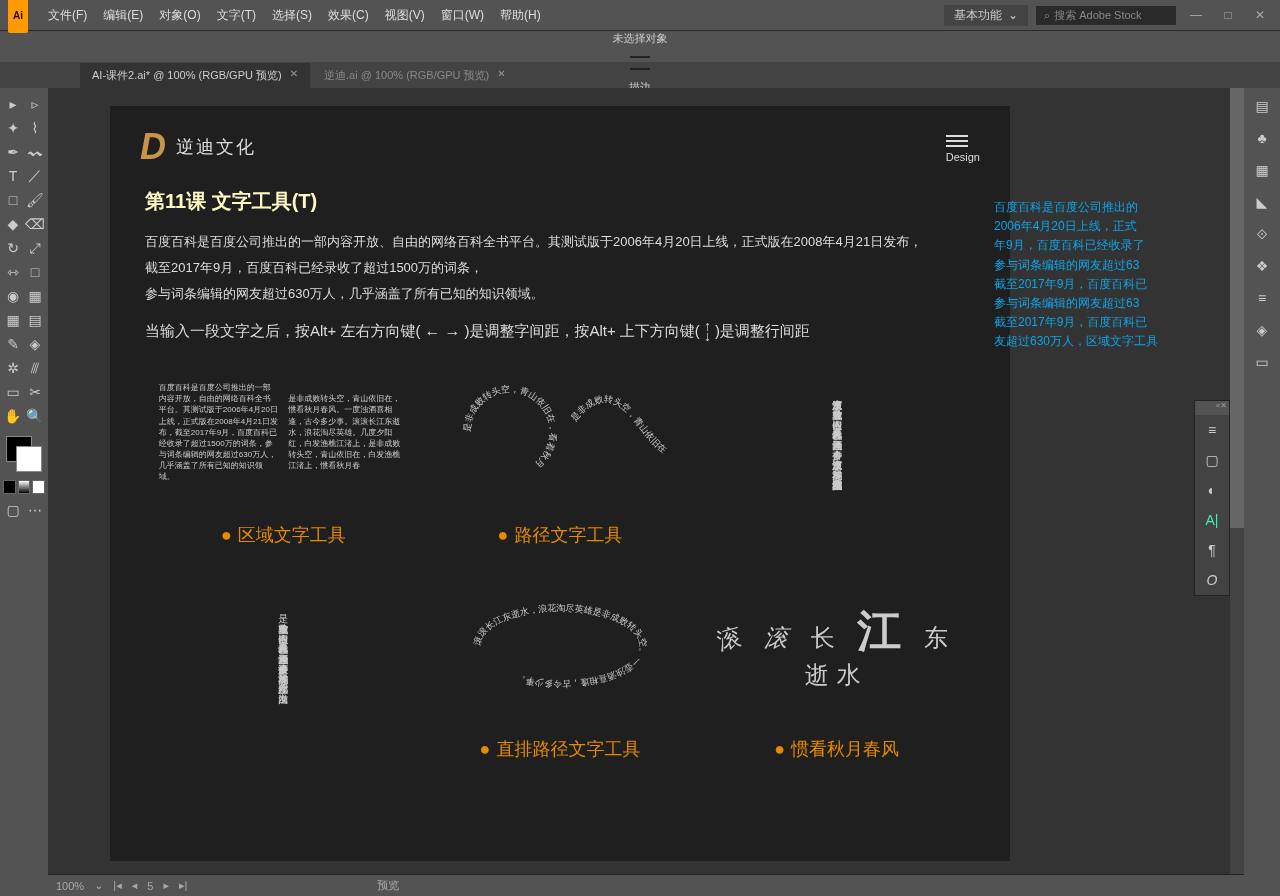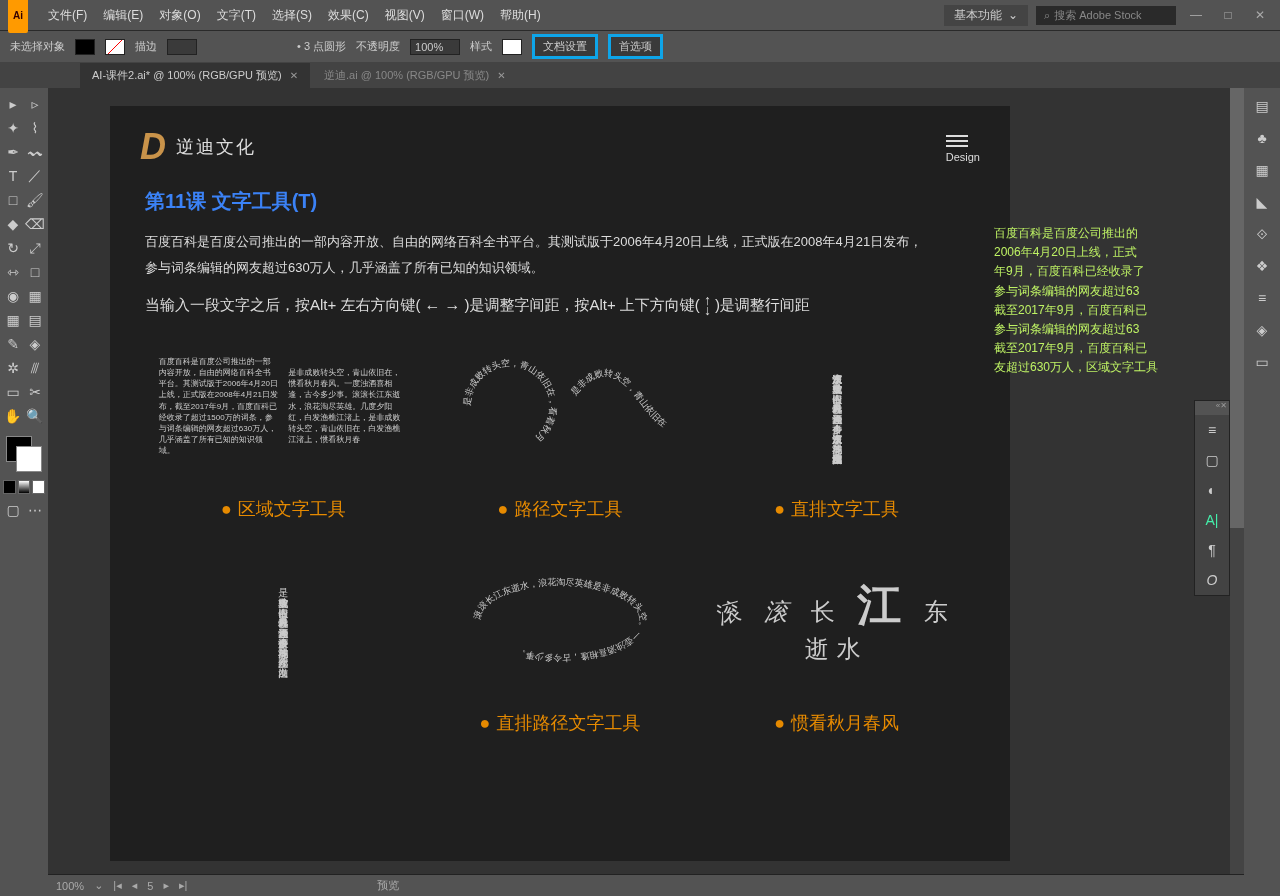--- a/index.html
+++ b/index.html
@@ -8,29 +8,29 @@
 
 .titlebar { height: 30px; background: #535353; display: flex; align-items: center; padding: 0 8px; font-size: 12px; }
 .ai-logo { width: 20px; height: 36px; background: #ff9a00; color: #330000; font-weight: bold; display: flex; align-items: center; justify-content: center; border-radius: 2px; margin-right: 12px; font-size: 10px; }
 .menu-item { padding: 0 8px; color: #ddd; cursor: pointer; }
 .titlebar-right { margin-left: auto; display: flex; align-items: center; gap: 8px; }
 .workspace-sel { background: #444; padding: 2px 10px; display: flex; align-items: center; gap: 6px; }
 .search-box { background: #2a2a2a; padding: 2px 8px; color: #888; width: 140px; font-size: 11px; display: flex; align-items: center; gap: 4px; }
 .win-btn { width: 24px; height: 18px; display: flex; align-items: center; justify-content: center; color: #aaa; }
 
 
-.controlbar { height: 32px; background: #535353; border-top: 1px solid #2a2a2a; display: flex; align-items: center; padding: 0 10px; font-size: 11px; gap: 10px; }
+.controlbar { height: 32px; background: #535353; border-top: 1px solid #2a2a2a; display: flex; align-items: center; padding: 0 10px; font-size: 11px; gap: 10px; flex-direction: column; }
 .ctrl-label { color: #ccc; }
 .color-swatch { width: 20px; height: 16px; border: 1px solid #222; }
 .ctrl-input { background: #3a3a3a; border: 1px solid #222; color: #ccc; padding: 1px 4px; width: 50px; font-size: 11px; }
 .ctrl-btn { background: #3a3a3a; border: 3px solid #0ea5e9; color: #ccc; padding: 2px 8px; font-size: 11px; }
 
 
 .tabbar { height: 26px; background: #434343; display: flex; align-items: flex-end; padding-left: 80px; font-size: 11px; }
-.doc-tab { padding: 5px 12px; background: #333; color: #ccc; display: flex; align-items: center; gap: 8px; margin-right: 2px; }
+.doc-tab { padding: 5px 12px; background: #333; color: #ccc; display: flex; align-items: flex-start; gap: 8px; margin-right: 2px; }
 .doc-tab.inactive { background: transparent; color: #888; }
 .tab-close { color: #999; font-size: 10px; }
 
 
 .main { display: flex; height: 808px; }
 .toolbox { width: 48px; background: #535353; padding: 4px 2px; display: flex; flex-direction: column; }
 .tool-row { display: flex; height: 24px; }
 .tool { width: 22px; height: 22px; margin: 1px; display: flex; align-items: center; justify-content: center; color: #ccc; font-size: 14px; cursor: pointer; }
 .color-area { margin-top: 8px; position: relative; height: 40px; }
 .fg-color { position: absolute; width: 26px; height: 26px; background: #000; border: 1px solid #888; top: 0; left: 4px; }
@@ -44,42 +44,42 @@
 
 .ab-header { display: flex; align-items: center; justify-content: space-between; padding: 20px 30px; }
 .logo-area { display: flex; align-items: center; gap: 10px; }
 .logo-d { font-size: 36px; font-weight: bold; color: #c9934a; font-style: italic; }
 .logo-text { color: #ddd; font-size: 18px; letter-spacing: 2px; }
 .design-menu { color: #ddd; font-size: 11px; text-align: center; }
 .hamburger { margin-bottom: 4px; }
 .hamburger div { width: 22px; height: 2px; background: #ddd; margin: 3px 0; }
 
 .ab-content { padding: 0 35px; color: #ddd; }
-.lesson-title { color: #3b82f6; font-size: 20px; font-weight: bold; margin-bottom: 16px; }
+.lesson-title { color: #fef9c3; font-size: 20px; font-weight: bold; margin-bottom: 16px; }
 .shortcut { font-size: 16px; margin-bottom: 14px; }
 .para { font-size: 13px; line-height: 1.7; margin-bottom: 4px; }
 .tip { font-size: 15px; margin: 16px 0; display: flex; align-items: center; flex-wrap: wrap; gap: 4px; }
 .arrow-pair { display: inline-flex; gap: 4px; }
 .arrow { font-size: 16px; }
 .vert-arrows { display: inline-flex; flex-direction: column; line-height: 10px; font-size: 14px; }
 
 .examples-row { display: flex; justify-content: space-around; margin-top: 10px; }
 .example-col { width: 30%; text-align: center; }
 .example-graphic { height: 150px; display: flex; align-items: center; justify-content: center; color: #ccc; font-size: 8px; line-height: 1.3; position: relative; }
 .small-text-block { width: 120px; text-align: left; font-size: 8px; line-height: 1.4; }
 .vert-text { writing-mode: vertical-rl; font-size: 10px; line-height: 1.4; height: 140px; }
 .example-label { color: #e68a00; font-size: 18px; margin-top: 16px; }
 .bullet { color: #e68a00; margin-right: 6px; }
 
 .examples-row2 { display: flex; justify-content: space-around; margin-top: 24px; }
 .vert-block { writing-mode: vertical-rl; height: 140px; font-size: 10px; line-height: 1.5; }
 .styled-text { font-size: 24px; letter-spacing: 8px; }
 
 
-.overflow-text { position: absolute; right: 42px; top: 136px; width: 208px; font-size: 12px; color: #bef264; line-height: 1.6; }
+.overflow-text { position: absolute; right: 42px; top: 110px; width: 208px; font-size: 12px; color: #0ea5e9; line-height: 1.6; }
 .overflow-text .line { white-space: nowrap; overflow: hidden; }
 
 
 .right-dock { width: 36px; background: #535353; display: flex; flex-direction: column; align-items: center; padding-top: 8px; gap: 12px; }
 .dock-icon { width: 20px; height: 20px; color: #ccc; display: flex; align-items: center; justify-content: center; font-size: 14px; }
 
 
 .float-panel { position: absolute; right: 50px; top: 400px; width: 36px; background: #434343; border: 1px solid #222; }
 .fp-header { height: 14px; background: #535353; display: flex; justify-content: flex-end; padding: 0 2px; font-size: 8px; color: #999; }
 .fp-icon { height: 30px; display: flex; align-items: center; justify-content: center; color: #ccc; font-size: 14px; }
@@ -233,20 +233,21 @@
               <div></div>
               <div></div>
               <div></div>
             </div>
           <div>Design</div>
         </div>
       </div>
       <div class="ab-content">
         <div class="lesson-title">第11课   文字工具(T)</div>
         <div class="para">百度百科是百度公司推出的一部内容开放、自由的网络百科全书平台。其测试版于2006年4月20日上线，正式版在2008年4月21日发布，</div>
+        <div class="para">截至2017年9月，百度百科已经录收了超过1500万的词条，</div>
         <div class="para">参与词条编辑的网友超过630万人，几乎涵盖了所有已知的知识领域。</div>
         <div class="tip">
           <span>当输入一段文字之后，按Alt+ 左右方向键(</span>
           <span class="arrow-pair">
               <span class="arrow">←</span>
               <span class="arrow">→</span>
             </span>
           <span>)是调整字间距，按Alt+ 上下方向键(</span>
           <span class="vert-arrows">
               <span>↑</span>
@@ -273,21 +274,20 @@
                 <text fill="#ccc" font-size="9"><textPath href="#circ">是非成败转头空，青山依旧在，看着秋月</textPath></text>
                 <text fill="#ccc" font-size="9"><textPath href="#wave">是非成败转头空，青山依旧在</textPath></text>
               </svg>
             </div>
             <div class="example-label"><span class="bullet">●</span><span>路径文字工具</span></div>
           </div>
           <div class="example-col">
             <div class="example-graphic">
               <div class="vert-text">滚滚长江东逝水　是非成败转头空，青山依旧在，惯看秋月春风。一壶浊酒喜相逢，古今多少事。滚滚长江东逝水，浪花淘尽英雄。几度夕阳红白发渔樵江渚</div>
             </div>
-            <div class="example-label"><span class="bullet">●</span><span>直排文字工具</span></div>
           </div>
         </div>
 
         <div class="examples-row2">
           <div class="example-col">
             <div class="example-graphic">
               <div class="vert-block">是　非成败转头空，青山依旧在，惯看秋月春风。一壶浊酒喜相逢，滚滚长古今多少事，浪花淘尽英雄。几度夕阳红。白发渔</div>
             </div>
           </div>
           <div class="example-col">

